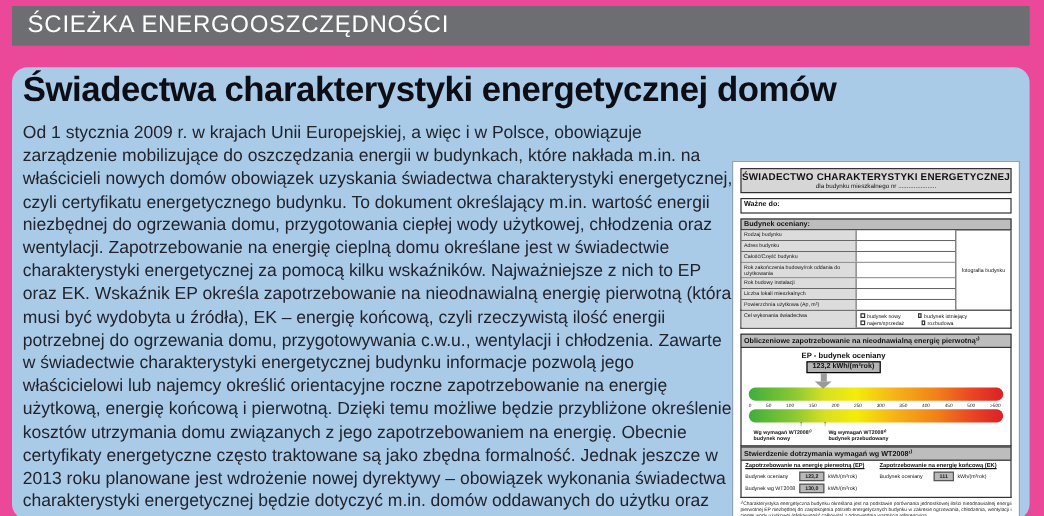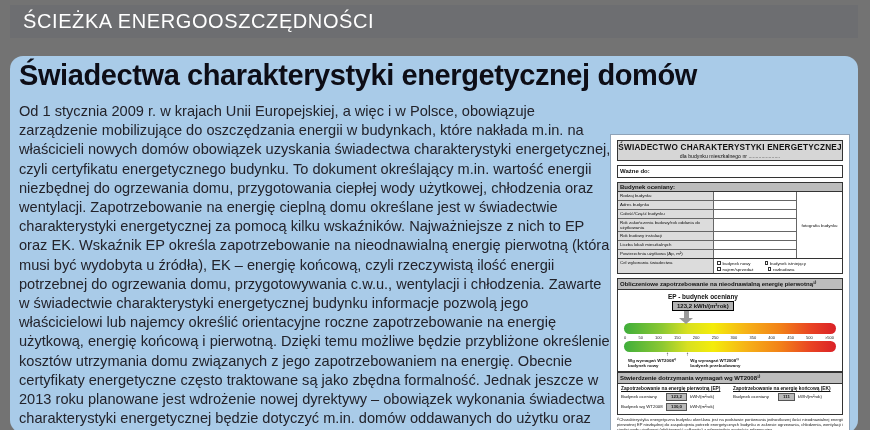--- a/index.html
+++ b/index.html
@@ -1,17 +1,17 @@
 <!DOCTYPE html>
 <html><head>
 <meta charset="utf-8">
 <style>
   * { margin:0; padding:0; box-sizing:border-box; }
   html,body { width:870px; height:430px; background:#fff; font-family:"Liberation Sans", sans-serif; overflow:hidden; }
-  .page { position:relative; width:870px; height:430px; background:#737373; }
+  .page { position:relative; width:870px; height:430px; background:#ec4899; }
 
   .topbar { position:absolute; left:10px; top:5px; width:848px; height:33px; background:#6d6e71;
             color:#fff; display:flex; align-items:center; padding-left:13px;
             font-size:20px; letter-spacing:0.6px; }
 
   .content { position:absolute; left:10px; top:56px; width:848px; height:377px; background:#a9cbe8;border-radius:13px; }
 
   .article-title { position:absolute; left:9px; top:3px; font-size:29px; font-weight:bold;
                    color:#0d0d16; letter-spacing:-0.4px; }
 

